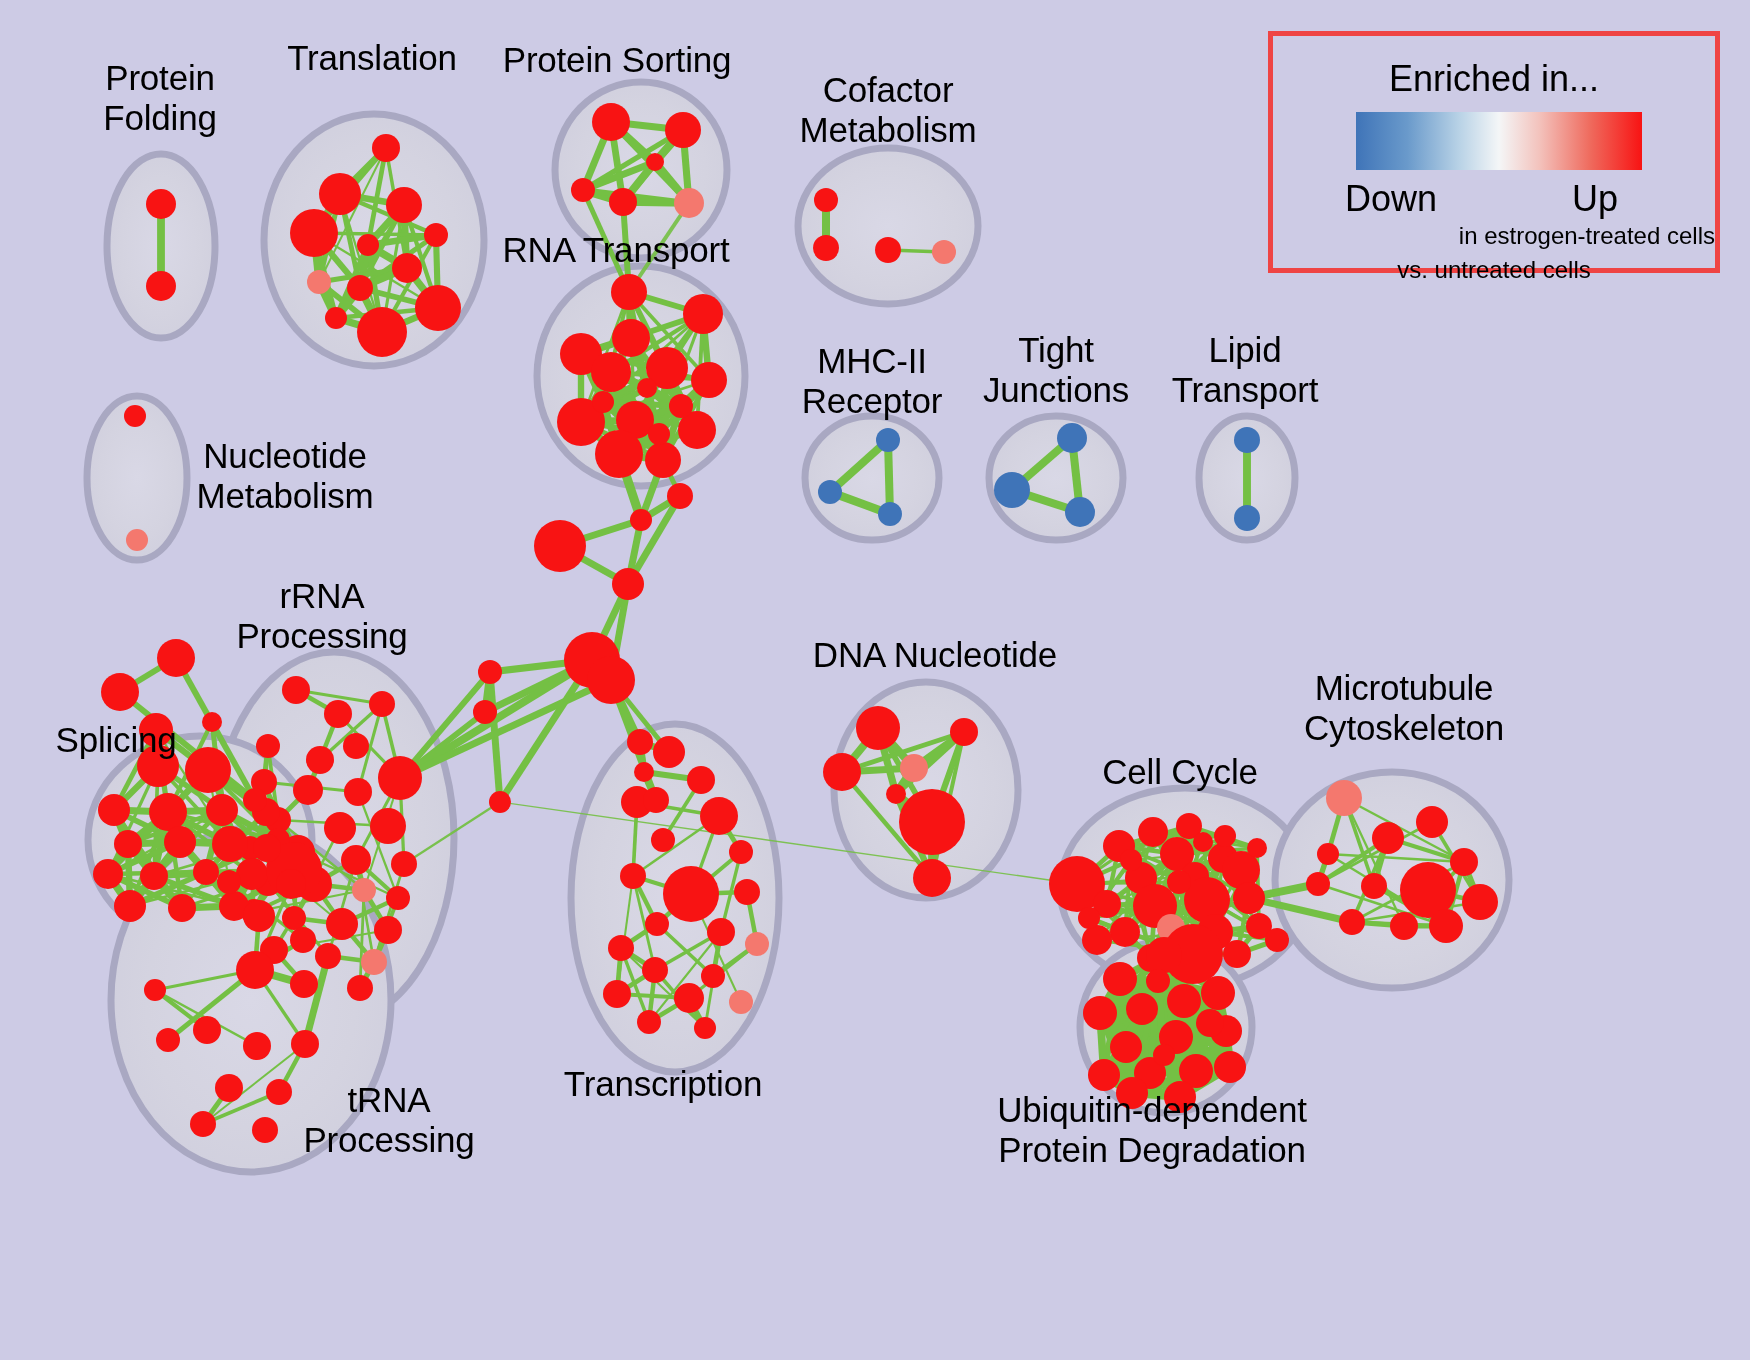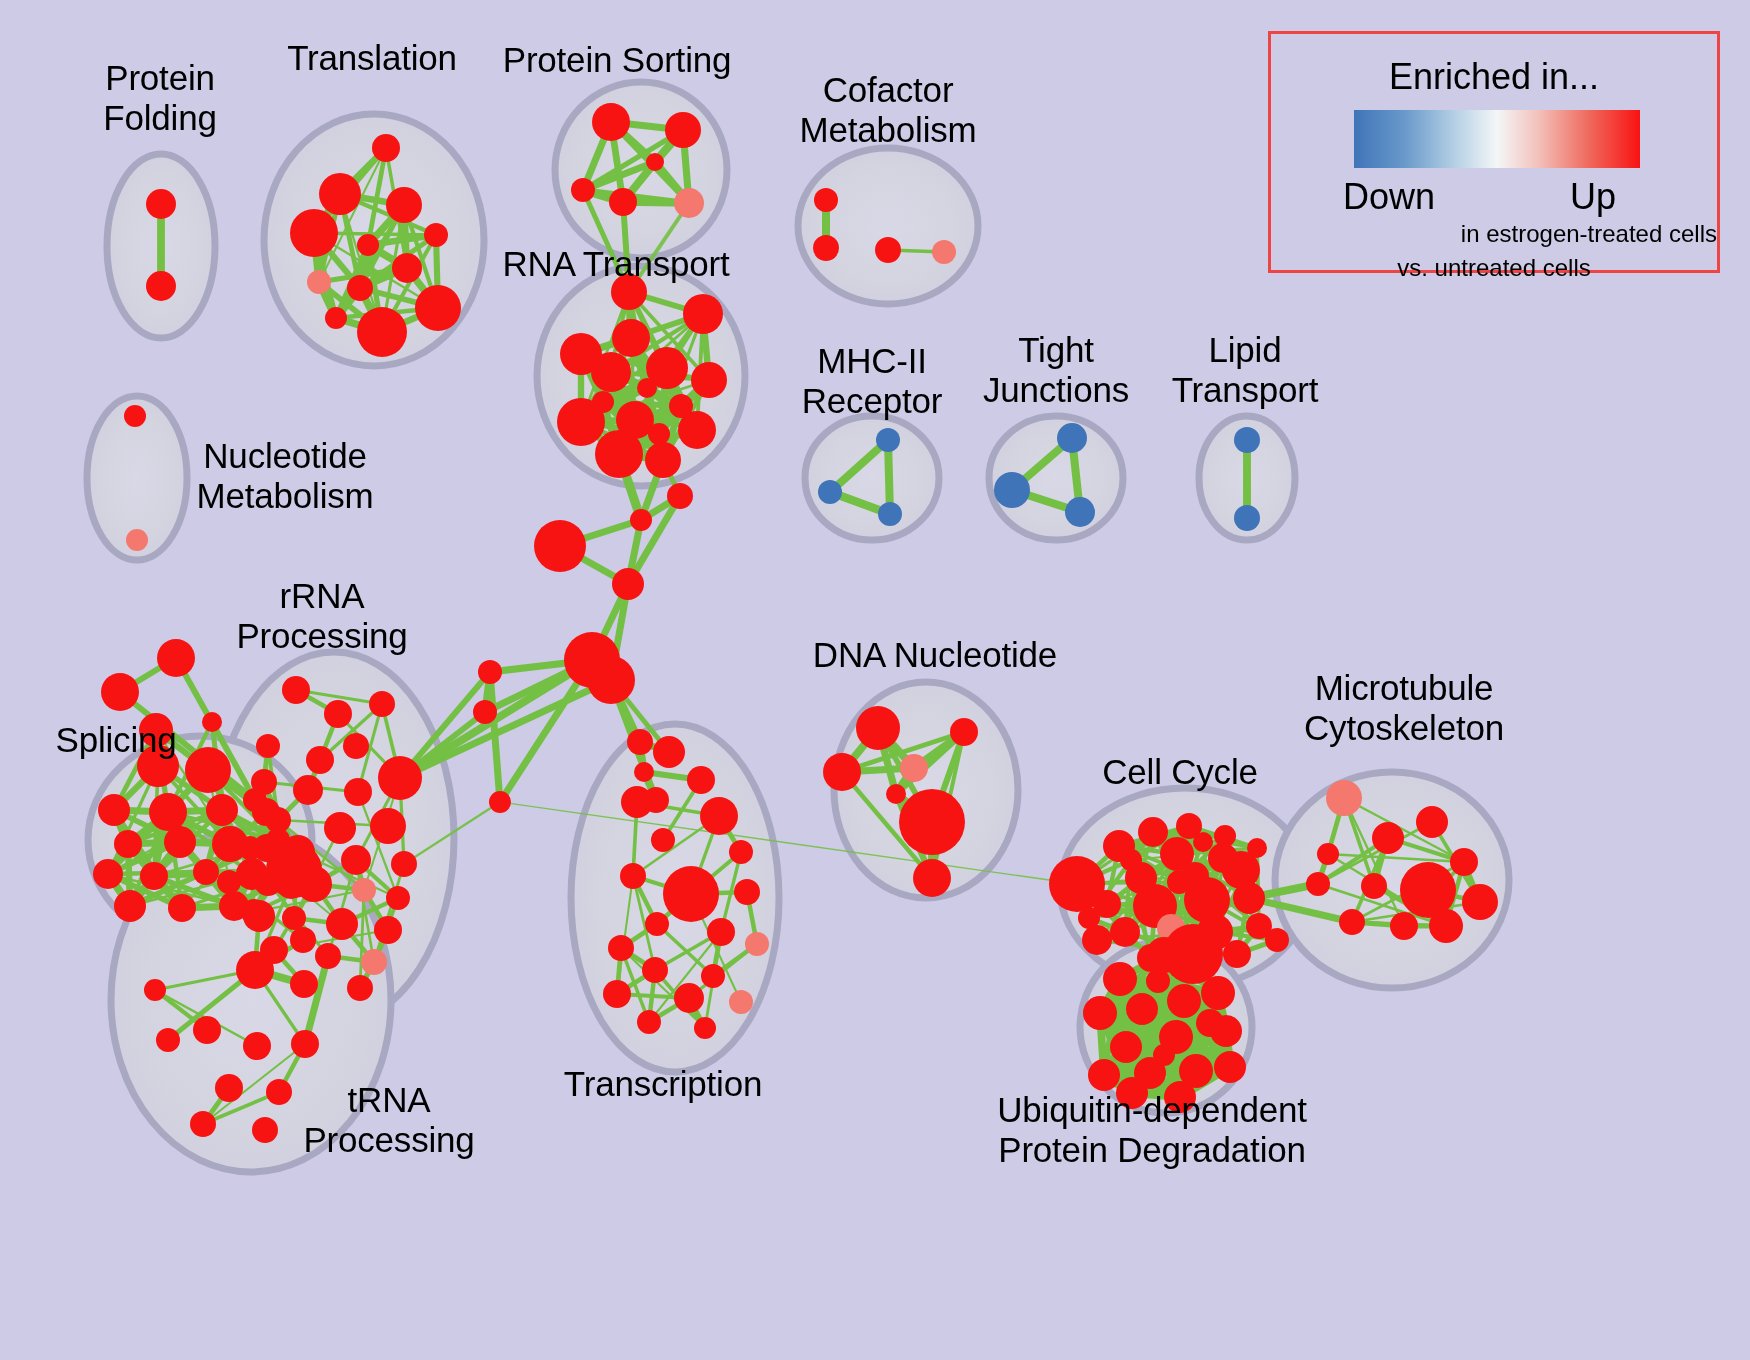--- a/index.html
+++ b/index.html
@@ -21,21 +21,21 @@
     text-align:center;
     font-weight:400;
     letter-spacing:-0.2px;
   }
   
   #legend{
     position:absolute;
     left:1268px;top:31px;
     width:452px;height:242px;
     background:#cdcbe5;
-    border:3px solid #ef4444;
+    border:5px solid #ef4444;
     box-sizing:border-box;
   }
   #legend .ltitle{
     position:absolute;left:0;top:22px;width:100%;
     text-align:center;font-size:36px;color:#000;
     font-family:"Liberation Sans", sans-serif;
   }
   #bar{
     position:absolute;left:83px;top:76px;width:286px;height:58px;
     background:linear-gradient(to right,#3f74b8 0%,#6a9acb 18%,#b8d2e6 36%,#f4f6f7 50%,#f3c3bd 64%,#ef6a5d 82%,#f81313 100%);
@@ -1001,21 +1001,21 @@
         <circle cx="255" cy="800" r="12" fill="#f81313"></circle>
         <circle cx="168" cy="1040" r="12" fill="#f81313"></circle>
       </g>
   </svg>
 
   <div id="labels">
       <div class="lbl" style="left: -60px; top: 58px; width: 440px;">Protein
 Folding</div>
       <div class="lbl" style="left: 152px; top: 38px; width: 440px;">Translation</div>
       <div class="lbl" style="left: 397px; top: 40px; width: 440px; text-align: center;">Protein Sorting</div>
-      <div class="lbl" style="left: 396px; top: 244px; width: 440px;">RNA Transport</div>
+      <div class="lbl" style="left: 396px; top: 230px; width: 440px;">RNA Transport</div>
       <div class="lbl" style="left: 668px; top: 70px; width: 440px;">Cofactor
 Metabolism</div>
       <div class="lbl" style="left: 652px; top: 341px; width: 440px;">MHC-II
 Receptor</div>
       <div class="lbl" style="left: 836px; top: 330px; width: 440px;">Tight
 Junctions</div>
       <div class="lbl" style="left: 1025px; top: 330px; width: 440px;">Lipid
 Transport</div>
       <div class="lbl" style="left: 65px; top: 436px; width: 440px;">Nucleotide
 Metabolism</div>

